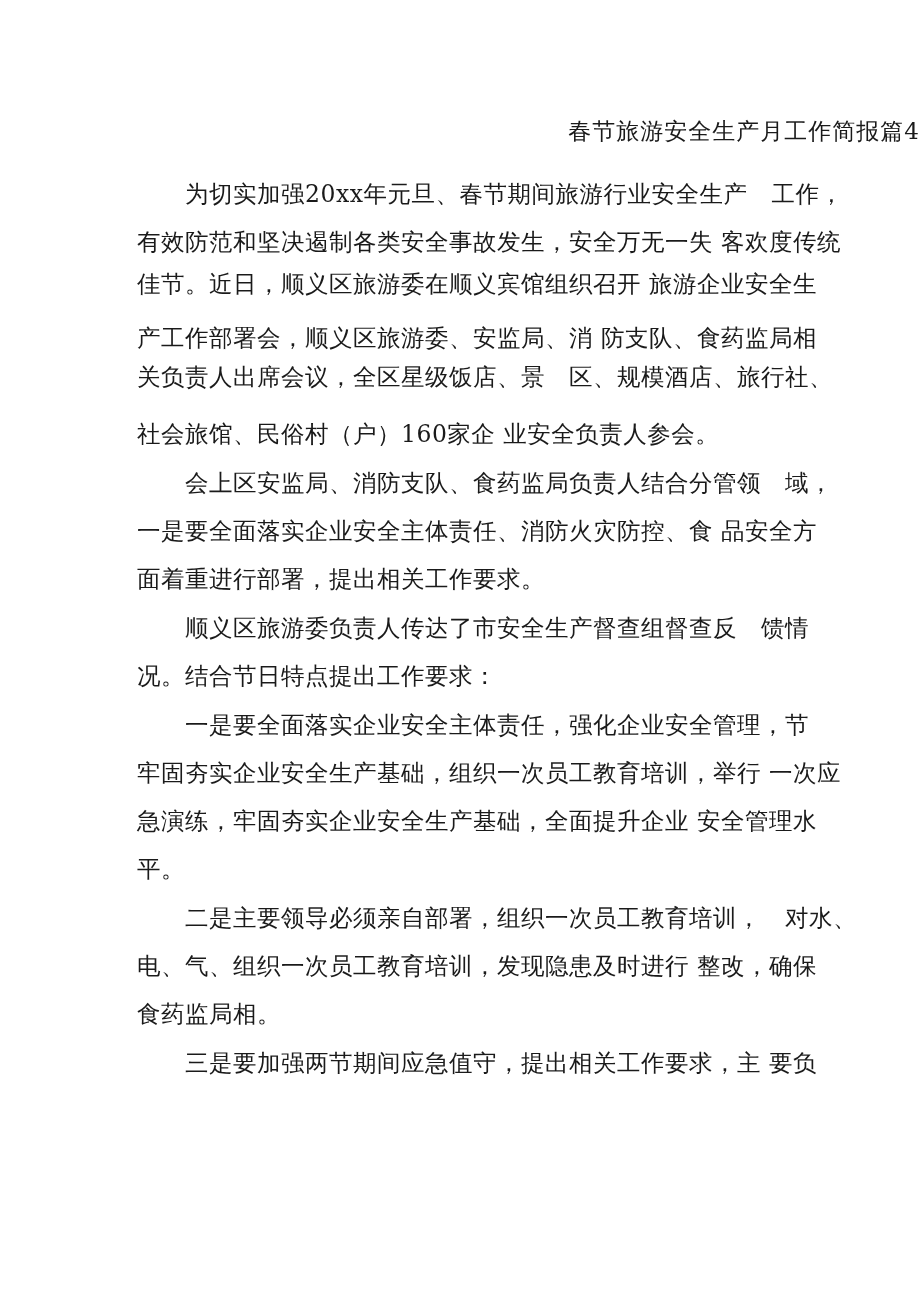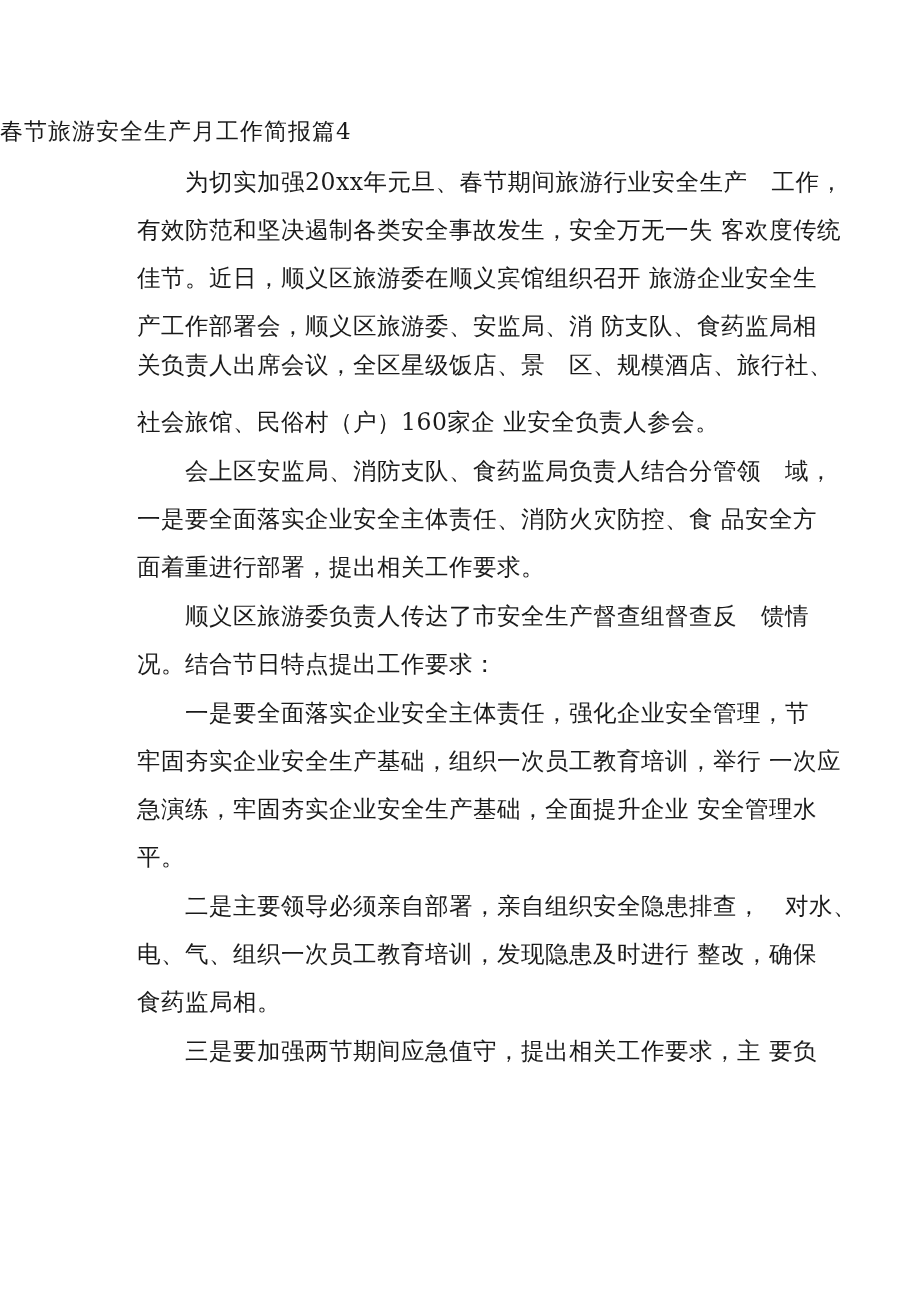--- a/index.html
+++ b/index.html
@@ -1,46 +1,46 @@
 <!DOCTYPE html>
 <html><head>
   <meta charset="utf-8">
   <style>
     html, body { margin: 0; padding: 0; background: #ffffff; }
     body { width: 920px; height: 1301px; position: relative; overflow: hidden;
            font-family: "DejaVu Serif", "Liberation Serif", serif; color: #1a1a1a; }
-    .title { position: absolute; top: 116px; left: 0; width: 920px; text-align: left;
+    .title { position: absolute; top: 116px; left: 0; width: 920px; text-align: right;
              font-size: 23px; letter-spacing: 1px; }
     .line { position: absolute; left: 137px; width: 680px; font-size: 23.5px;
-            white-space: pre; letter-spacing: 0.5px; }
+            white-space: pre; letter-spacing: 0.5px; margin-top: 12px; }
     .indent { left: 185px; }
   </style>
 </head>
 <body>
 
 <div>
   <div class="title">春节旅游安全生产月工作简报篇4</div>
 
   <div class="line indent" style="top:166px">为切实加强20xx年元旦、春节期间旅游行业安全生产　工作，</div>
   <div class="line" style="top:214px">有效防范和坚决遏制各类安全事故发生，安全万无一失 客欢度传统</div>
-  <div class="line" style="top:262px">佳节。近日，顺义区旅游委在顺义宾馆组织召开 旅游企业安全生</div>
+  <div class="line" style="top:256px">佳节。近日，顺义区旅游委在顺义宾馆组织召开 旅游企业安全生</div>
   <div class="line" style="top:310px">产工作部署会，顺义区旅游委、安监局、消 防支队、食药监局相</div>
   <div class="line" style="top:349px">关负责人出席会议，全区星级饭店、景　区、规模酒店、旅行社、</div>
   <div class="line" style="top:406px">社会旅馆、民俗村（户）160家企 业安全负责人参会。</div>
 
   <div class="line indent" style="top:455px">会上区安监局、消防支队、食药监局负责人结合分管领　域，</div>
   <div class="line" style="top:503px">一是要全面落实企业安全主体责任、消防火灾防控、食 品安全方</div>
   <div class="line" style="top:551px">面着重进行部署，提出相关工作要求。</div>
 
   <div class="line indent" style="top:600px">顺义区旅游委负责人传达了市安全生产督查组督查反　馈情</div>
   <div class="line" style="top:648px">况。结合节日特点提出工作要求：</div>
 
   <div class="line indent" style="top:697px">一是要全面落实企业安全主体责任，强化企业安全管理，节</div>
   <div class="line" style="top:745px">牢固夯实企业安全生产基础，组织一次员工教育培训，举行 一次应</div>
   <div class="line" style="top:793px">急演练，牢固夯实企业安全生产基础，全面提升企业 安全管理水</div>
   <div class="line" style="top:841px">平。</div>
 
-  <div class="line indent" style="top:890px">二是主要领导必须亲自部署，亲自组织安全隐患排查，　对水、</div>
+  <div class="line indent" style="top:890px">二是主要领导必须亲自部署，组织一次员工教育培训，　对水、</div>
   <div class="line" style="top:938px">电、气、组织一次员工教育培训，发现隐患及时进行 整改，确保</div>
   <div class="line" style="top:986px">食药监局相。</div>
 
   <div class="line indent" style="top:1035px">三是要加强两节期间应急值守，提出相关工作要求，主 要负</div>
 </div>
 
 </body></html>

